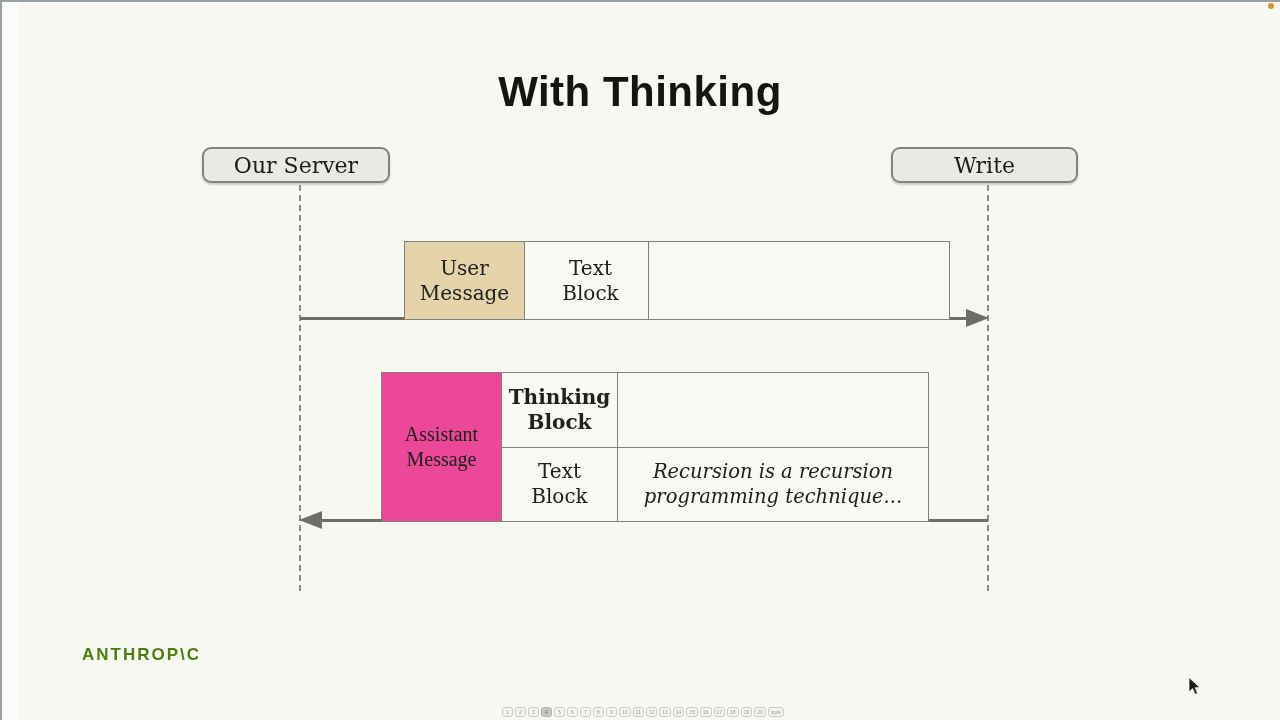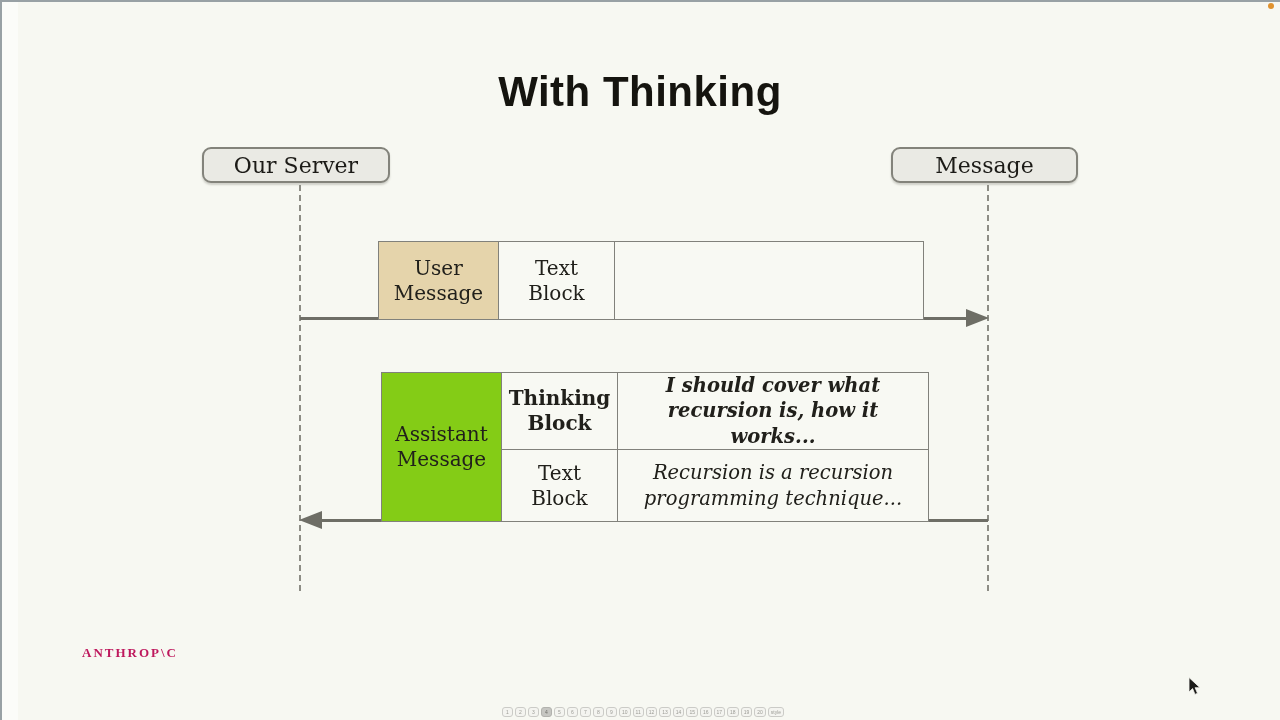--- a/index.html
+++ b/index.html
@@ -42,40 +42,40 @@
     border-top: 9px solid transparent; border-bottom: 9px solid transparent;
     border-left: 23px solid #6e6e66; }
   .arrow2-line { left: 321px; top: 519px; width: 667px; }
   .arrow2-head { left: 299px; top: 511px; width: 0; height: 0;
     border-top: 9px solid transparent; border-bottom: 9px solid transparent;
     border-right: 23px solid #6e6e66; }
 
   
   .msg-table { display: flex; border: 1px solid #81817b; box-sizing: border-box;
     background: #f8f9f3; color: #21201b; }
-  .user-table { left: 378px; top: 241px; width: 546px; height: 79px; }
+  .user-table { left: 404px; top: 241px; width: 546px; height: 79px; gap: 8px; }
   .asst-table { left: 381px; top: 372px; width: 548px; height: 150px; }
   .cell { display: flex; align-items: center; justify-content: center;
     text-align: center; box-sizing: border-box; }
   .role-cell { width: 120px; border-right: 1px solid #81817b; font-size: 20px;
     line-height: 1.25; flex: none; padding: 0 6px; }
   .role-user { background: #e5d4ab; }
-  .role-asst { background: #84cc16; }
+  .role-asst { background: #ec4899; font-family: Liberation Serif, serif; }
   .type-cell { width: 116px; border-right: 1px solid #81817b; font-size: 20px;
     line-height: 1.25; flex: none; padding: 0 16px; }
   .content-cell { flex: 1; font-style: italic; font-size: 19.5px;
     line-height: 1.3; padding: 0 14px; }
   .asst-rows { flex: 1; display: flex; flex-direction: column; }
   .asst-row { flex: 1; display: flex; }
   .asst-row-top { border-bottom: 1px solid #81817b; }
   .bold { font-weight: bold; }
 
   
-  .logo { left: 82px; top: 645px; font-family: Liberation Serif, serif;
-    font-weight: bold; font-size: 13px; letter-spacing: 2px; color: #be185d; }
+  .logo { left: 82px; top: 645px; font-family: Liberation Sans, sans-serif;
+    font-weight: bold; font-size: 17px; letter-spacing: 2px; color: #4d7c0f; }
 
   
   .slide-nav { left: 448px; top: 706px; width: 390px; height: 11px;
     display: flex; gap: 2px; align-items: center; justify-content: center; }
   .chip { height: 10px; min-width: 11px; padding: 0 2px; box-sizing: border-box;
     border: 1px solid #cbcbc7; border-radius: 3px; background: #f4f4f0;
     color: #9c9c96; font-family: "Liberation Sans", sans-serif; font-size: 5px;
     display: flex; align-items: center; justify-content: center; }
   .chip.active { background: #c6c6c2; border-color: #b2b2ae; color: #6f6f69; }
 
@@ -90,21 +90,21 @@
   <div class="abs left-border"></div>
   <div class="abs left-gutter"></div>
   <div class="abs notif-dot"></div>
 
   <div class="abs actor-box actor-server">
     <span>Our Server</span>
   </div>
 
   <div class="abs slide-title">With Thinking</div>
   <div class="abs actor-box actor-claude">
-    <span>Message</span>
+    <span>Write</span>
   </div>
 
   <div class="abs lifeline lifeline-server"></div>
   <div class="abs lifeline lifeline-claude"></div>
 
   <div class="abs arrow-line arrow1-line"></div>
   <div class="abs arrow1-head"></div>
 
   <div class="abs msg-table user-table">
     <div class="cell role-cell role-user">User Message</div>
@@ -112,21 +112,20 @@
   </div>
 
   <div class="abs arrow-line arrow2-line"></div>
   <div class="abs arrow2-head"></div>
 
   <div class="abs msg-table asst-table">
     <div class="cell role-cell role-asst">Assistant Message</div>
     <div class="asst-rows">
       <div class="asst-row asst-row-top">
         <div class="cell type-cell bold">Thinking Block</div>
-        <div class="cell content-cell bold">I should cover what recursion is, how it works...</div>
       </div>
       <div class="asst-row">
         <div class="cell type-cell">Text Block</div>
         <div class="cell content-cell">Recursion is a recursion programming technique...</div>
       </div>
     </div>
   </div>
 
   <div class="abs logo">ANTHROP\C</div>
 

